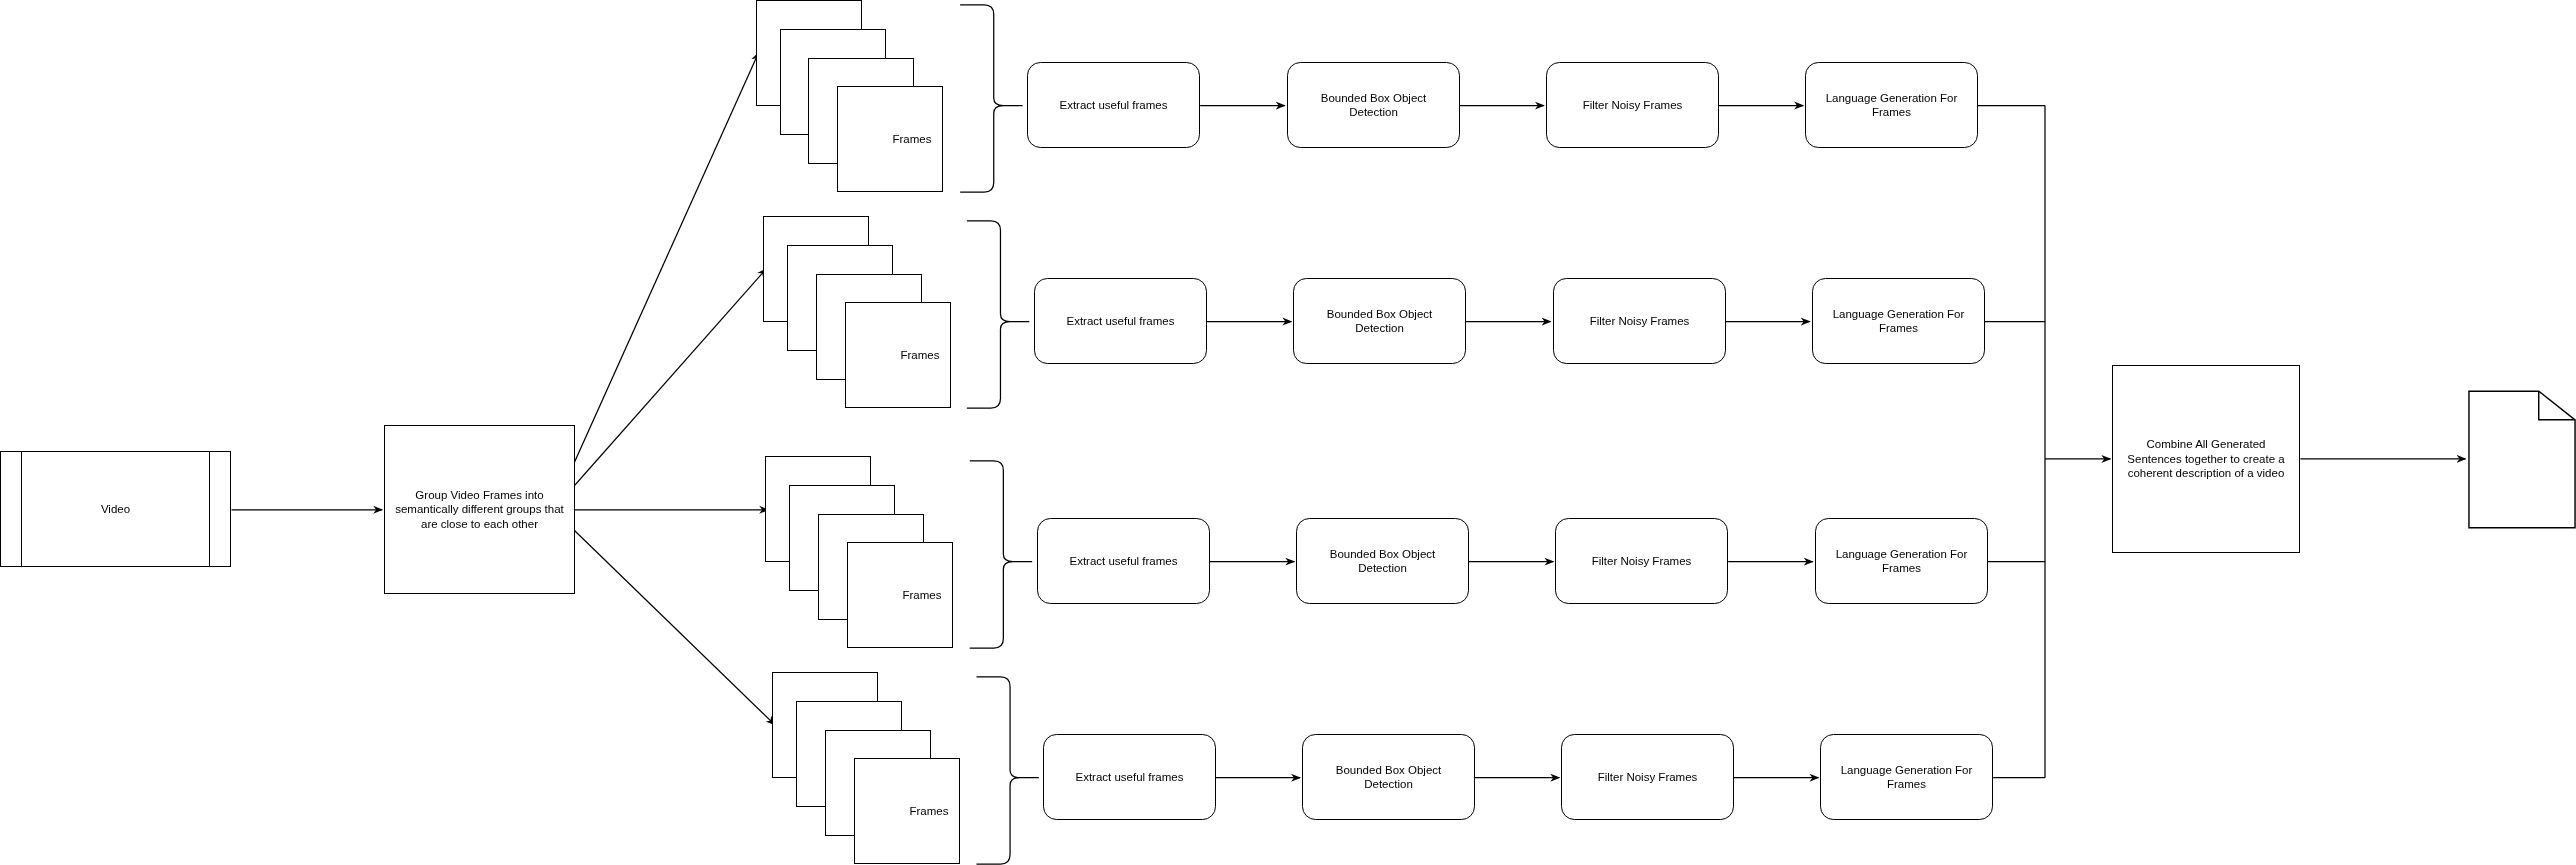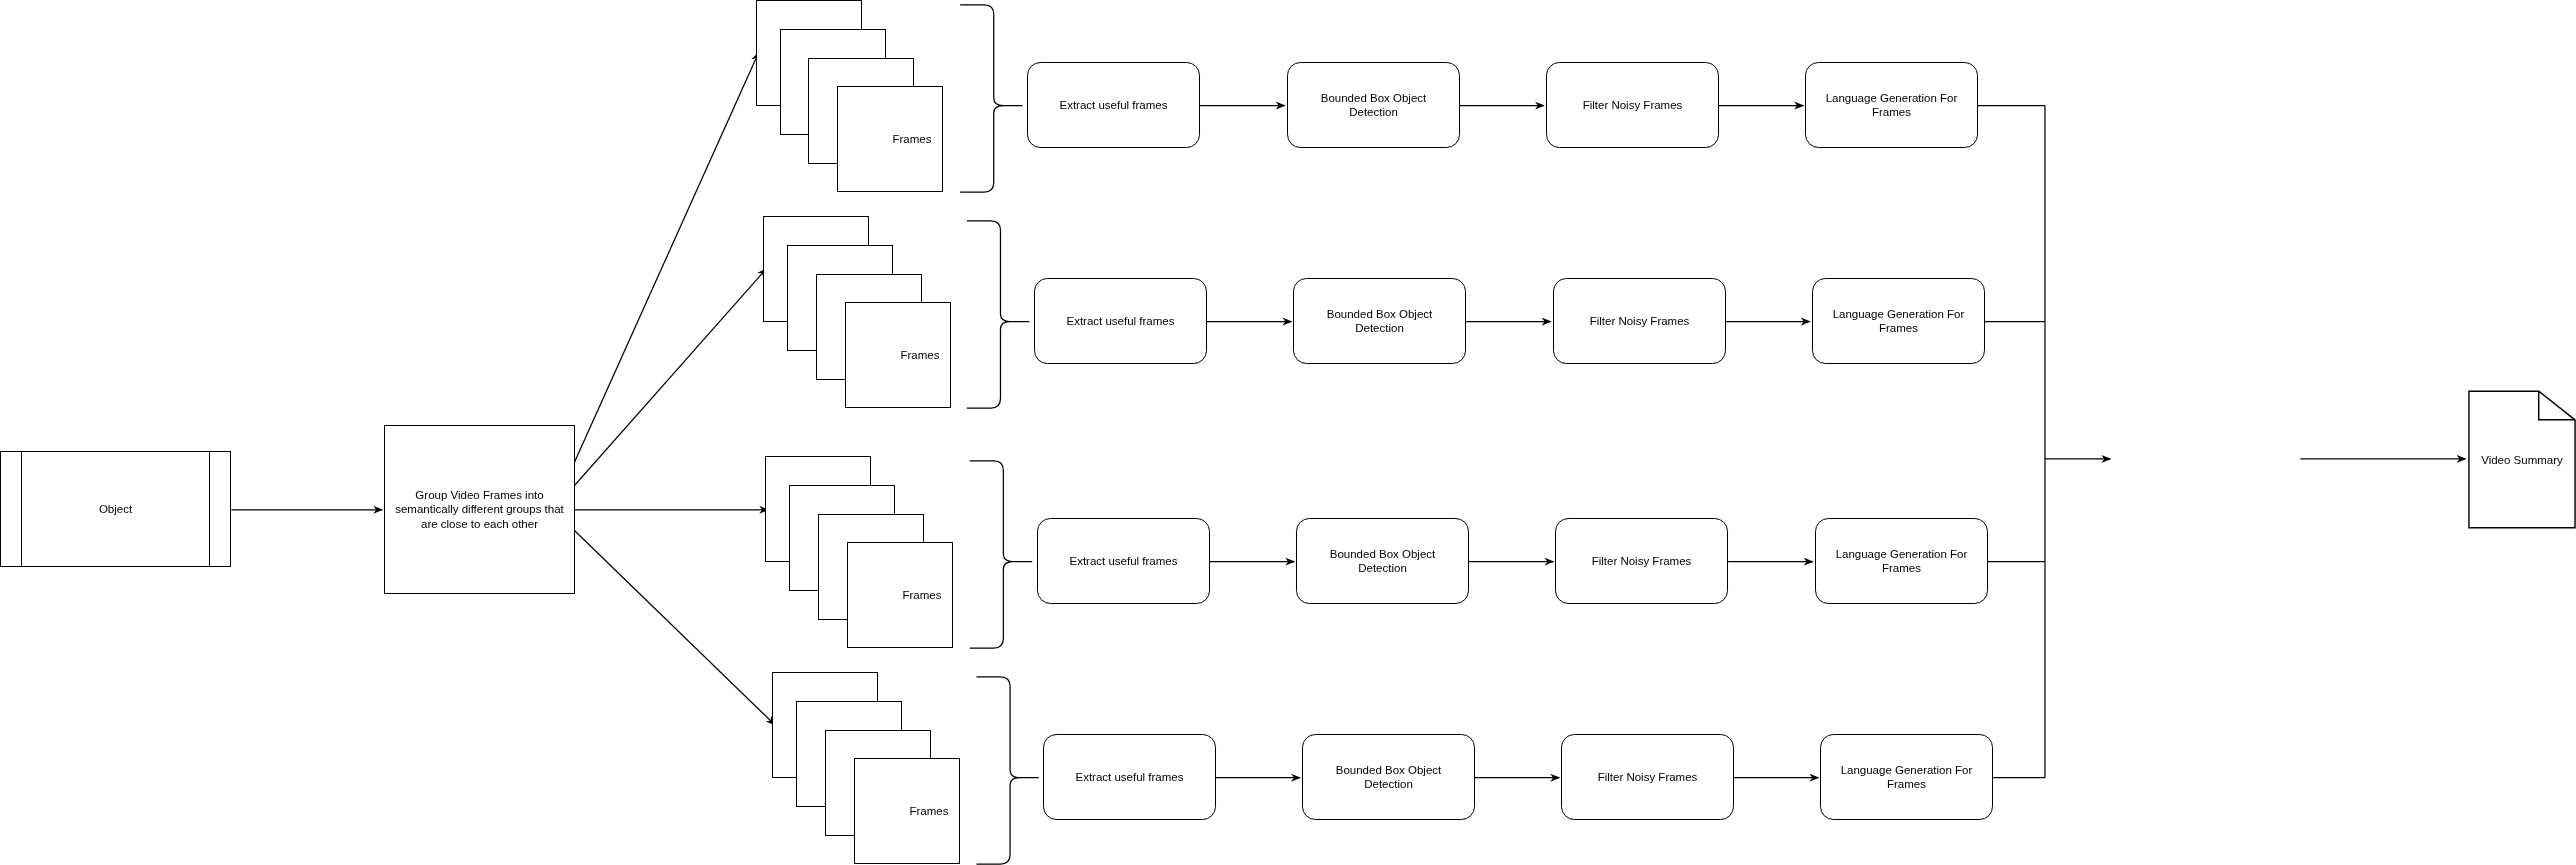--- a/index.html
+++ b/index.html
@@ -56,21 +56,21 @@
       <line x1="1536" y1="810" x2="1624" y2="810" stroke="#000" stroke-width="1.3" marker-end="url(#arrow)"></line>
       <line x1="1806" y1="810" x2="1894" y2="810" stroke="#000" stroke-width="1.3" marker-end="url(#arrow)"></line>
       <line x1="2076" y1="810" x2="2130" y2="810" stroke="#000" stroke-width="1.3"></line>
       <line x1="2130" y1="110" x2="2130" y2="810" stroke="#000" stroke-width="1.3"></line>
       <line x1="2130" y1="478" x2="2198" y2="478" stroke="#000" stroke-width="1.3" marker-end="url(#arrow)"></line>
       <line x1="2396" y1="478" x2="2568" y2="478" stroke="#000" stroke-width="1.3" marker-end="url(#arrow)"></line>
     </svg>
 
   <div class="video-node" style="left:0px; top:451px; width:231px; height:116px;">
     <div class="inner">
-      <span class="label">Object</span>
+      <span class="label">Video</span>
     </div>
   </div>
 
   <div class="node" style="left:384px; top:425px; width:191px; height:169px;">
     <span class="label">Group Video Frames into semantically different groups that are close to each other</span>
   </div>
 
   <div id="branches">
       <div>
         <div class="frame" style="left: 756px; top: 0px; width: 106px; height: 106px;"></div>
@@ -147,23 +147,23 @@
         </div>
         <div class="node rounded" style="left: 1561px; top: 734px; width: 173px; height: 86px;">
           <span class="label">Filter Noisy Frames</span>
         </div>
         <div class="node rounded" style="left: 1820px; top: 734px; width: 173px; height: 86px;">
           <span class="label" style="max-width: 144px;">Language Generation For Frames</span>
         </div>
       </div>
     </div>
 
+  <div class="node" style="left:2112px; top:365px; width:188px; height:188px;">
+    <span class="label">Combine All Generated Sentences together to create a coherent description of a video</span>
+  </div>
 
   <svg style="position:absolute; left:2468px; top:390px;" width="108" height="139" viewBox="0 0 113 145">
     <path d="M1,1 L74,1 L112,31 L112,144 L1,144 Z" fill="#fff" stroke="#000" stroke-width="1.5"></path>
     <path d="M74,1 L74,31 L112,31" fill="none" stroke="#000" stroke-width="1.5"></path>
   </svg>
-  <div class="doc-label" style="left:2468px; top:390px; width:108px; height:139px;">
-    <span>Video Summary</span>
-  </div>
 
 </div>
 
 
 </body></html>

